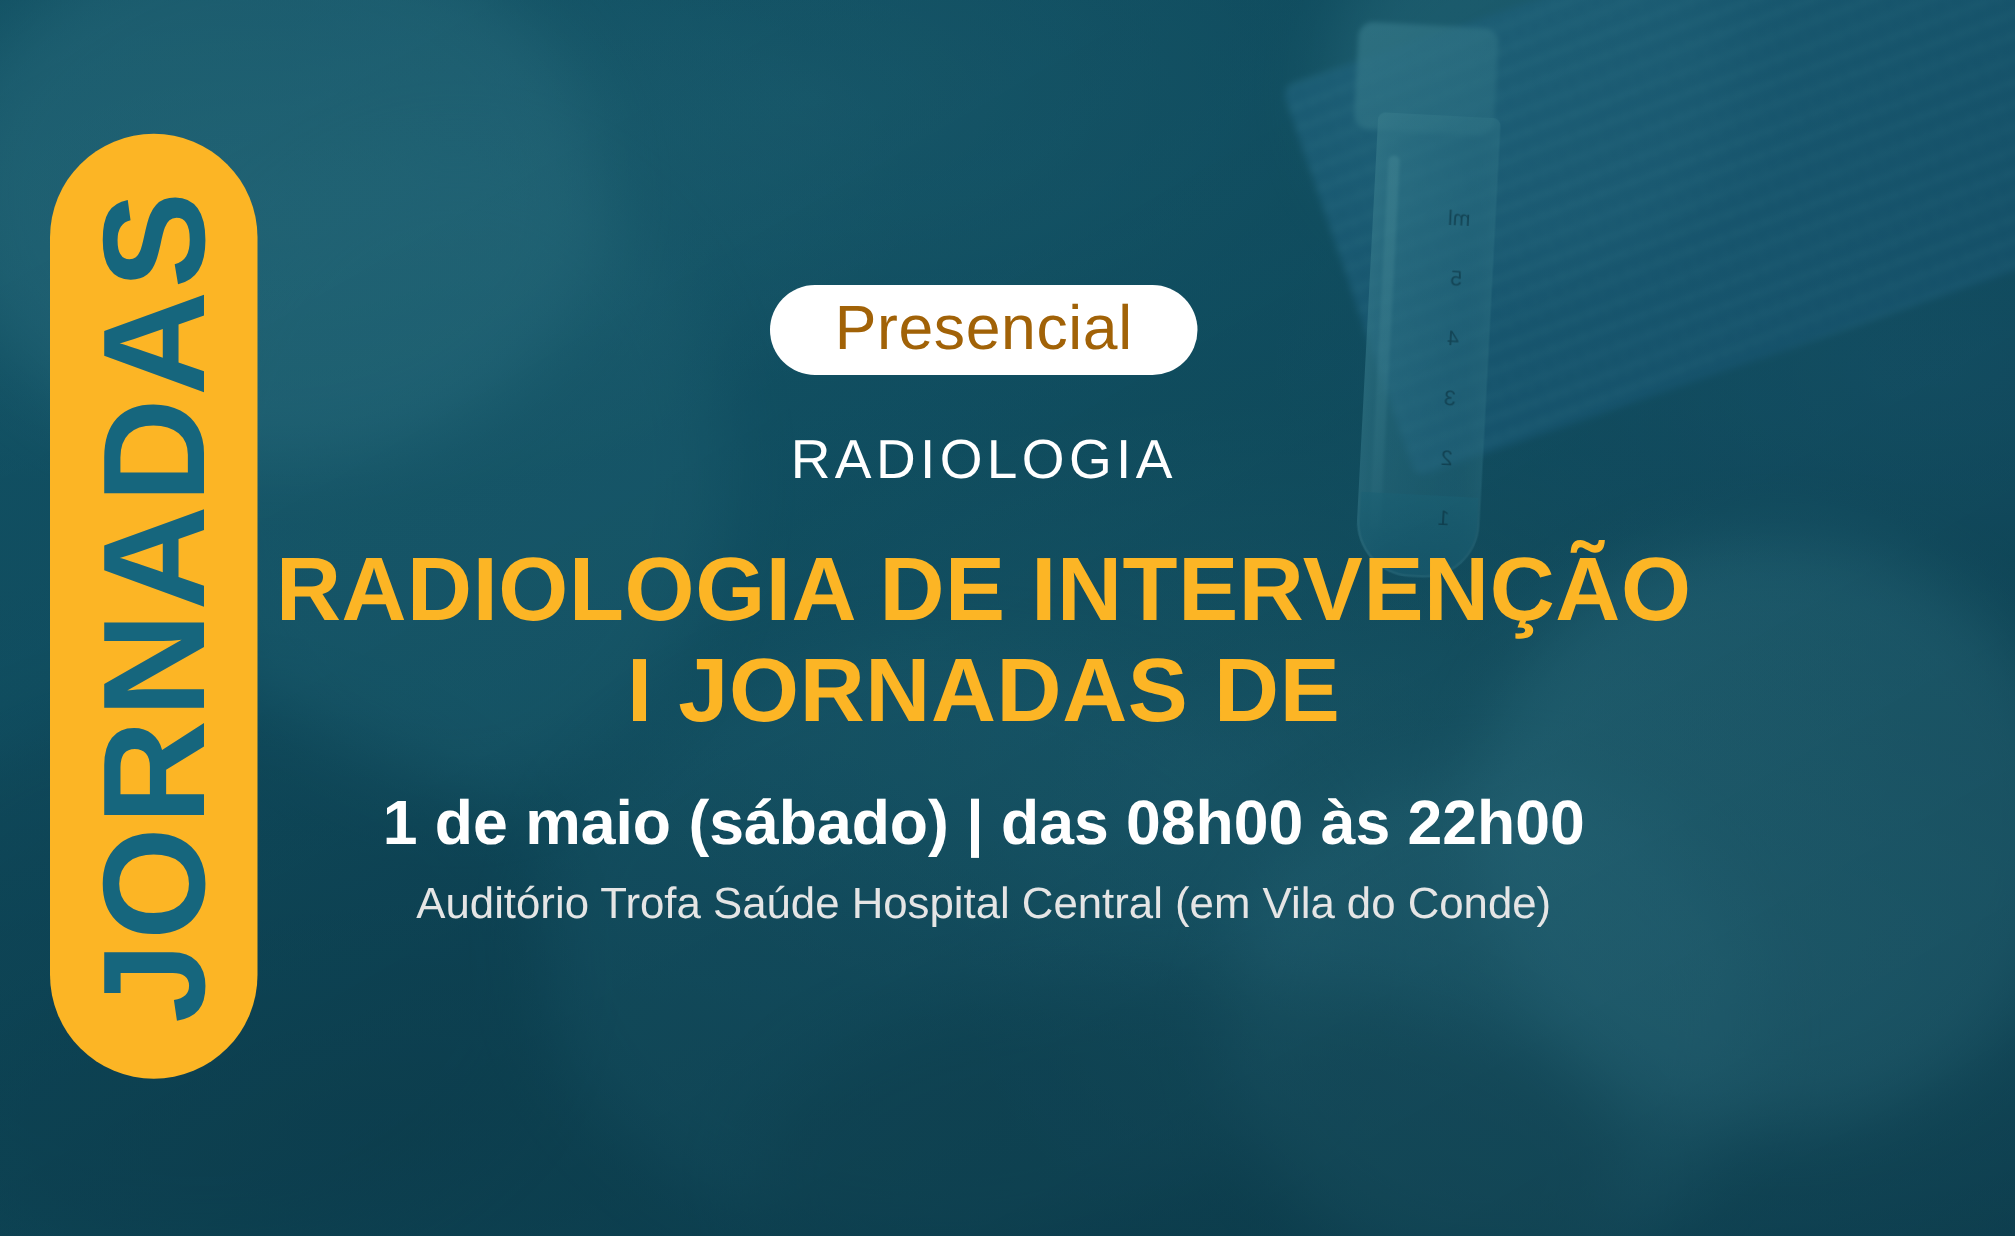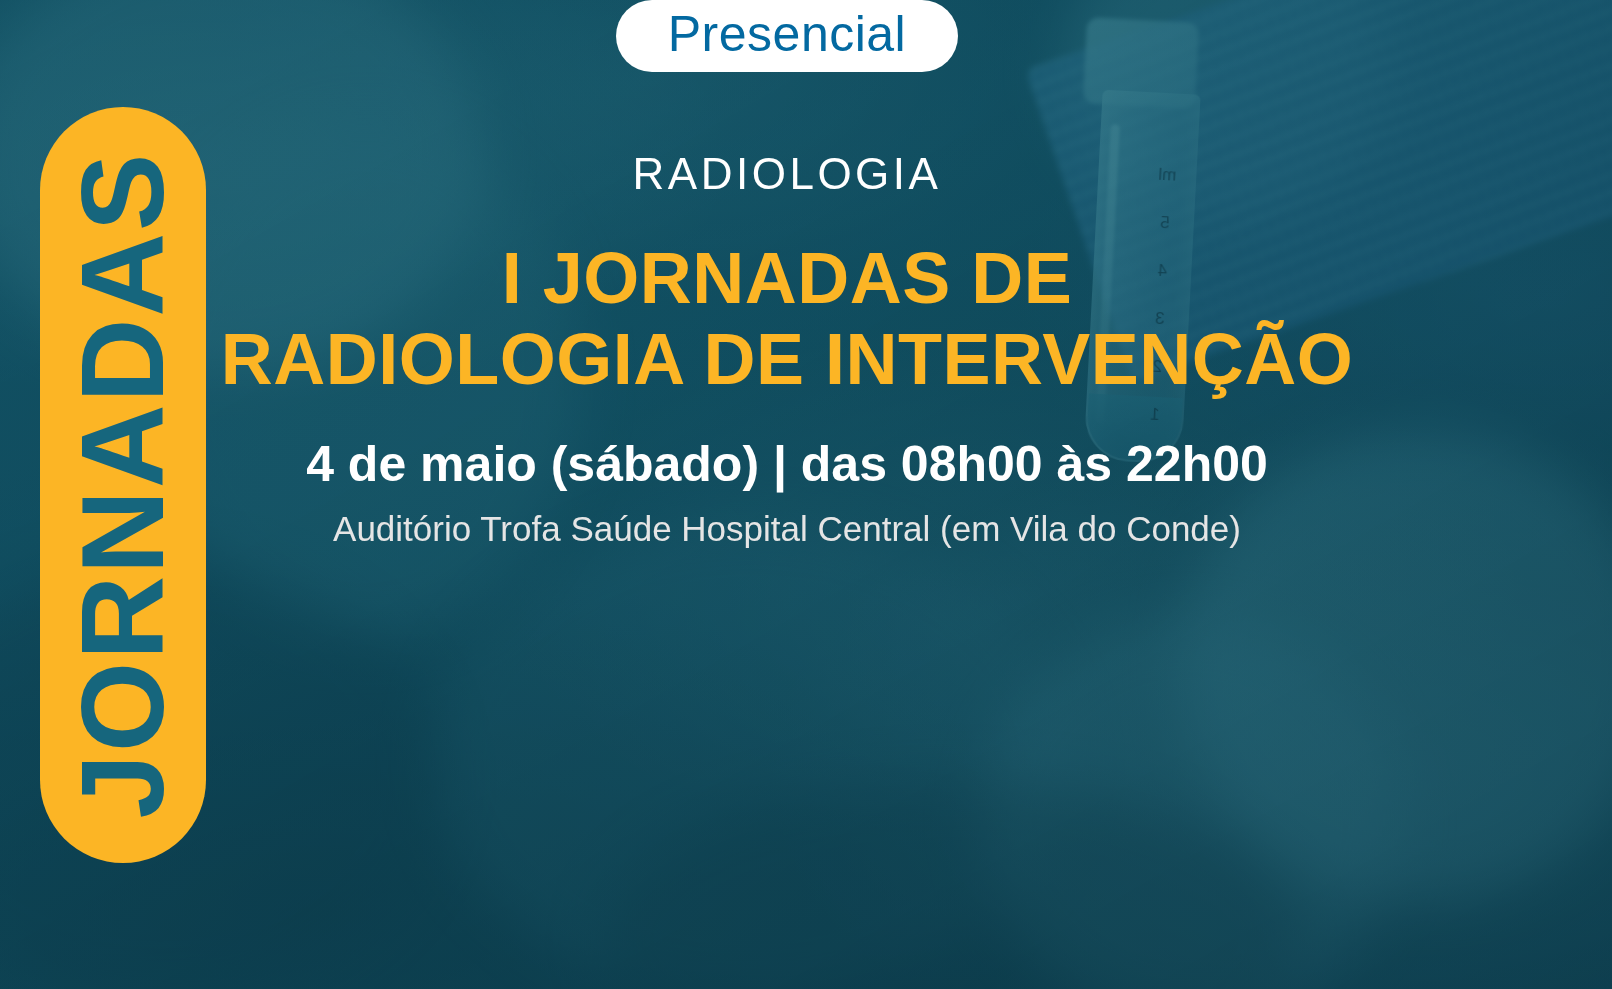--- a/index.html
+++ b/index.html
@@ -195,32 +195,33 @@
     left: 206px;
     top: 0;
     width: 1162px;
     height: 989px;
     display: flex;
     flex-direction: column;
     align-items: center;
   }
 
   .badge {
+    margin-top: 228px;
     background: #ffffff;
-    color: #0369a1;
+    color: #a16207;
     border-radius: 40px;
     padding: 9px 52px 13px 52px;
     font-size: 50px;
     line-height: 1;
     letter-spacing: 0.5px;
     font-family: "Liberation Sans", sans-serif;
   }
 
   .kicker {
-    margin-top: 80px;
+    margin-top: 46px;
     color: #ffffff;
     font-size: 44px;
     letter-spacing: 3.5px;
     line-height: 1;
     font-weight: normal;
     font-family: "Liberation Sans", sans-serif;
   }
 
   .title {
     margin-top: 42px;
@@ -297,22 +298,22 @@
   <div class="pill">
     <span class="pill-text">JORNADAS</span>
   </div>
 
   <div class="content">
     <div class="badge">Presencial</div>
 
     <div class="kicker">RADIOLOGIA</div>
 
     <div class="title">
+      <span class="title-line">RADIOLOGIA DE INTERVENÇÃO</span>
       <span class="title-line">I JORNADAS DE</span>
-      <span class="title-line">RADIOLOGIA DE INTERVENÇÃO</span>
     </div>
 
-    <div class="datetime">4 de maio (sábado) | das 08h00 às 22h00</div>
+    <div class="datetime">1 de maio (sábado) | das 08h00 às 22h00</div>
 
     <div class="venue">Auditório Trofa Saúde Hospital Central (em Vila do Conde)</div>
   </div>
 
 </div>
 
 </body></html>

